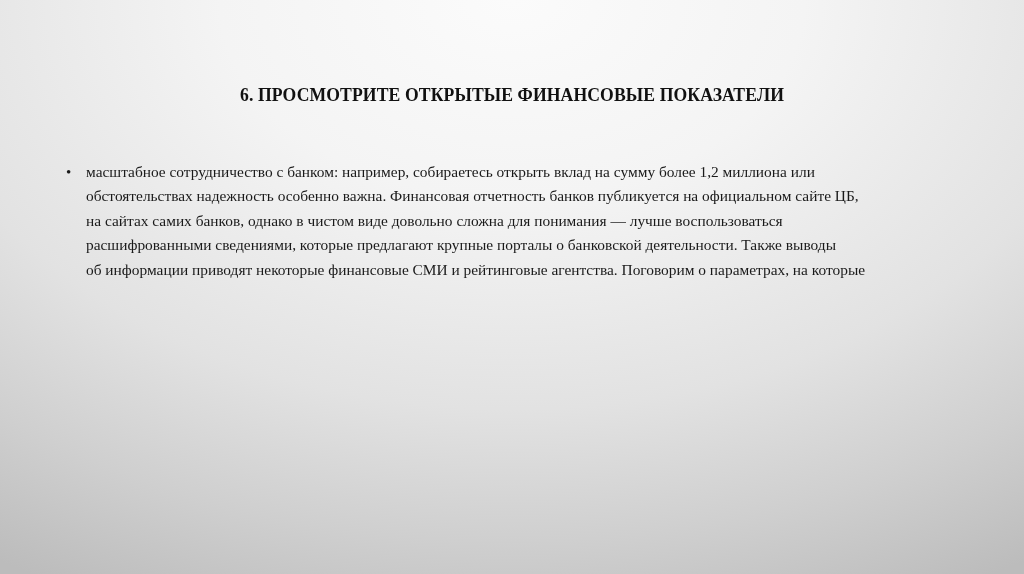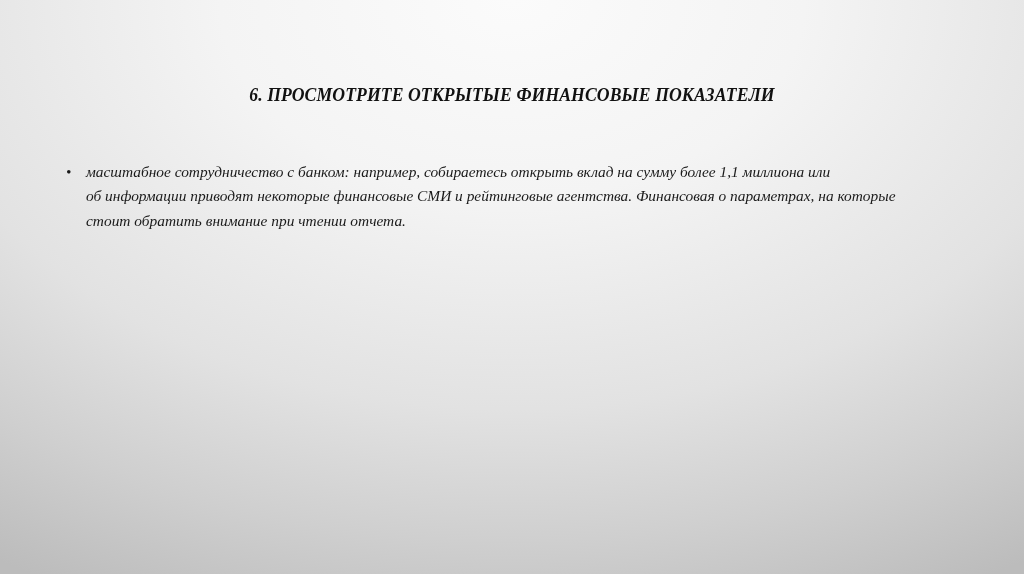--- a/index.html
+++ b/index.html
@@ -14,21 +14,20 @@
       background:
         radial-gradient(ellipse 95% 115% at 50% 0%, #fbfbfb 0%, #f4f4f4 30%, #e2e2e2 62%, #cfcfcf 82%, #bcbcbc 100%);
       font-family: "Liberation Serif", "DejaVu Serif", serif;
       color: #111111;
     }
     .slide {
       position: absolute;
       left: 0; top: 0;
       width: 936px;
       height: 574px;
-      font-style: italic;
     }
     .title {
       position: absolute;
       left: 0;
       width: 1024px;
       top: 84px;
       text-align: center;
       font-family: "Liberation Serif", "DejaVu Serif", serif;
       font-weight: bold;
       font-size: 19px;
@@ -65,18 +64,20 @@
   </style>
 </head>
 <body>
 
 <div class="slide">
   <div class="title">6. ПРОСМОТРИТЕ ОТКРЫТЫЕ ФИНАНСОВЫЕ ПОКАЗАТЕЛИ</div>
 
   <div class="body">
     <div class="bullet-item">
       <span class="bullet-marker">•</span>
-      <span class="line">масштабное сотрудничество с банком: например, собираетесь открыть вклад на сумму более 1,1 миллиона или</span>
-      <span class="line">об информации приводят некоторые финансовые СМИ и рейтинговые агентства. Финансовая о параметрах, на которые</span>
-      <span class="line">стоит обратить внимание при чтении отчета.</span>
+      <span class="line">масштабное сотрудничество с банком: например, собираетесь открыть вклад на сумму более 1,2 миллиона или</span>
+      <span class="line">обстоятельствах надежность особенно важна. Финансовая отчетность банков публикуется на официальном сайте ЦБ,</span>
+      <span class="line">на сайтах самих банков, однако в чистом виде довольно сложна для понимания — лучше воспользоваться</span>
+      <span class="line">расшифрованными сведениями, которые предлагают крупные порталы о банковской деятельности. Также выводы</span>
+      <span class="line">об информации приводят некоторые финансовые СМИ и рейтинговые агентства. Поговорим о параметрах, на которые</span>
     </div>
   </div>
 </div>
 
 </body></html>

